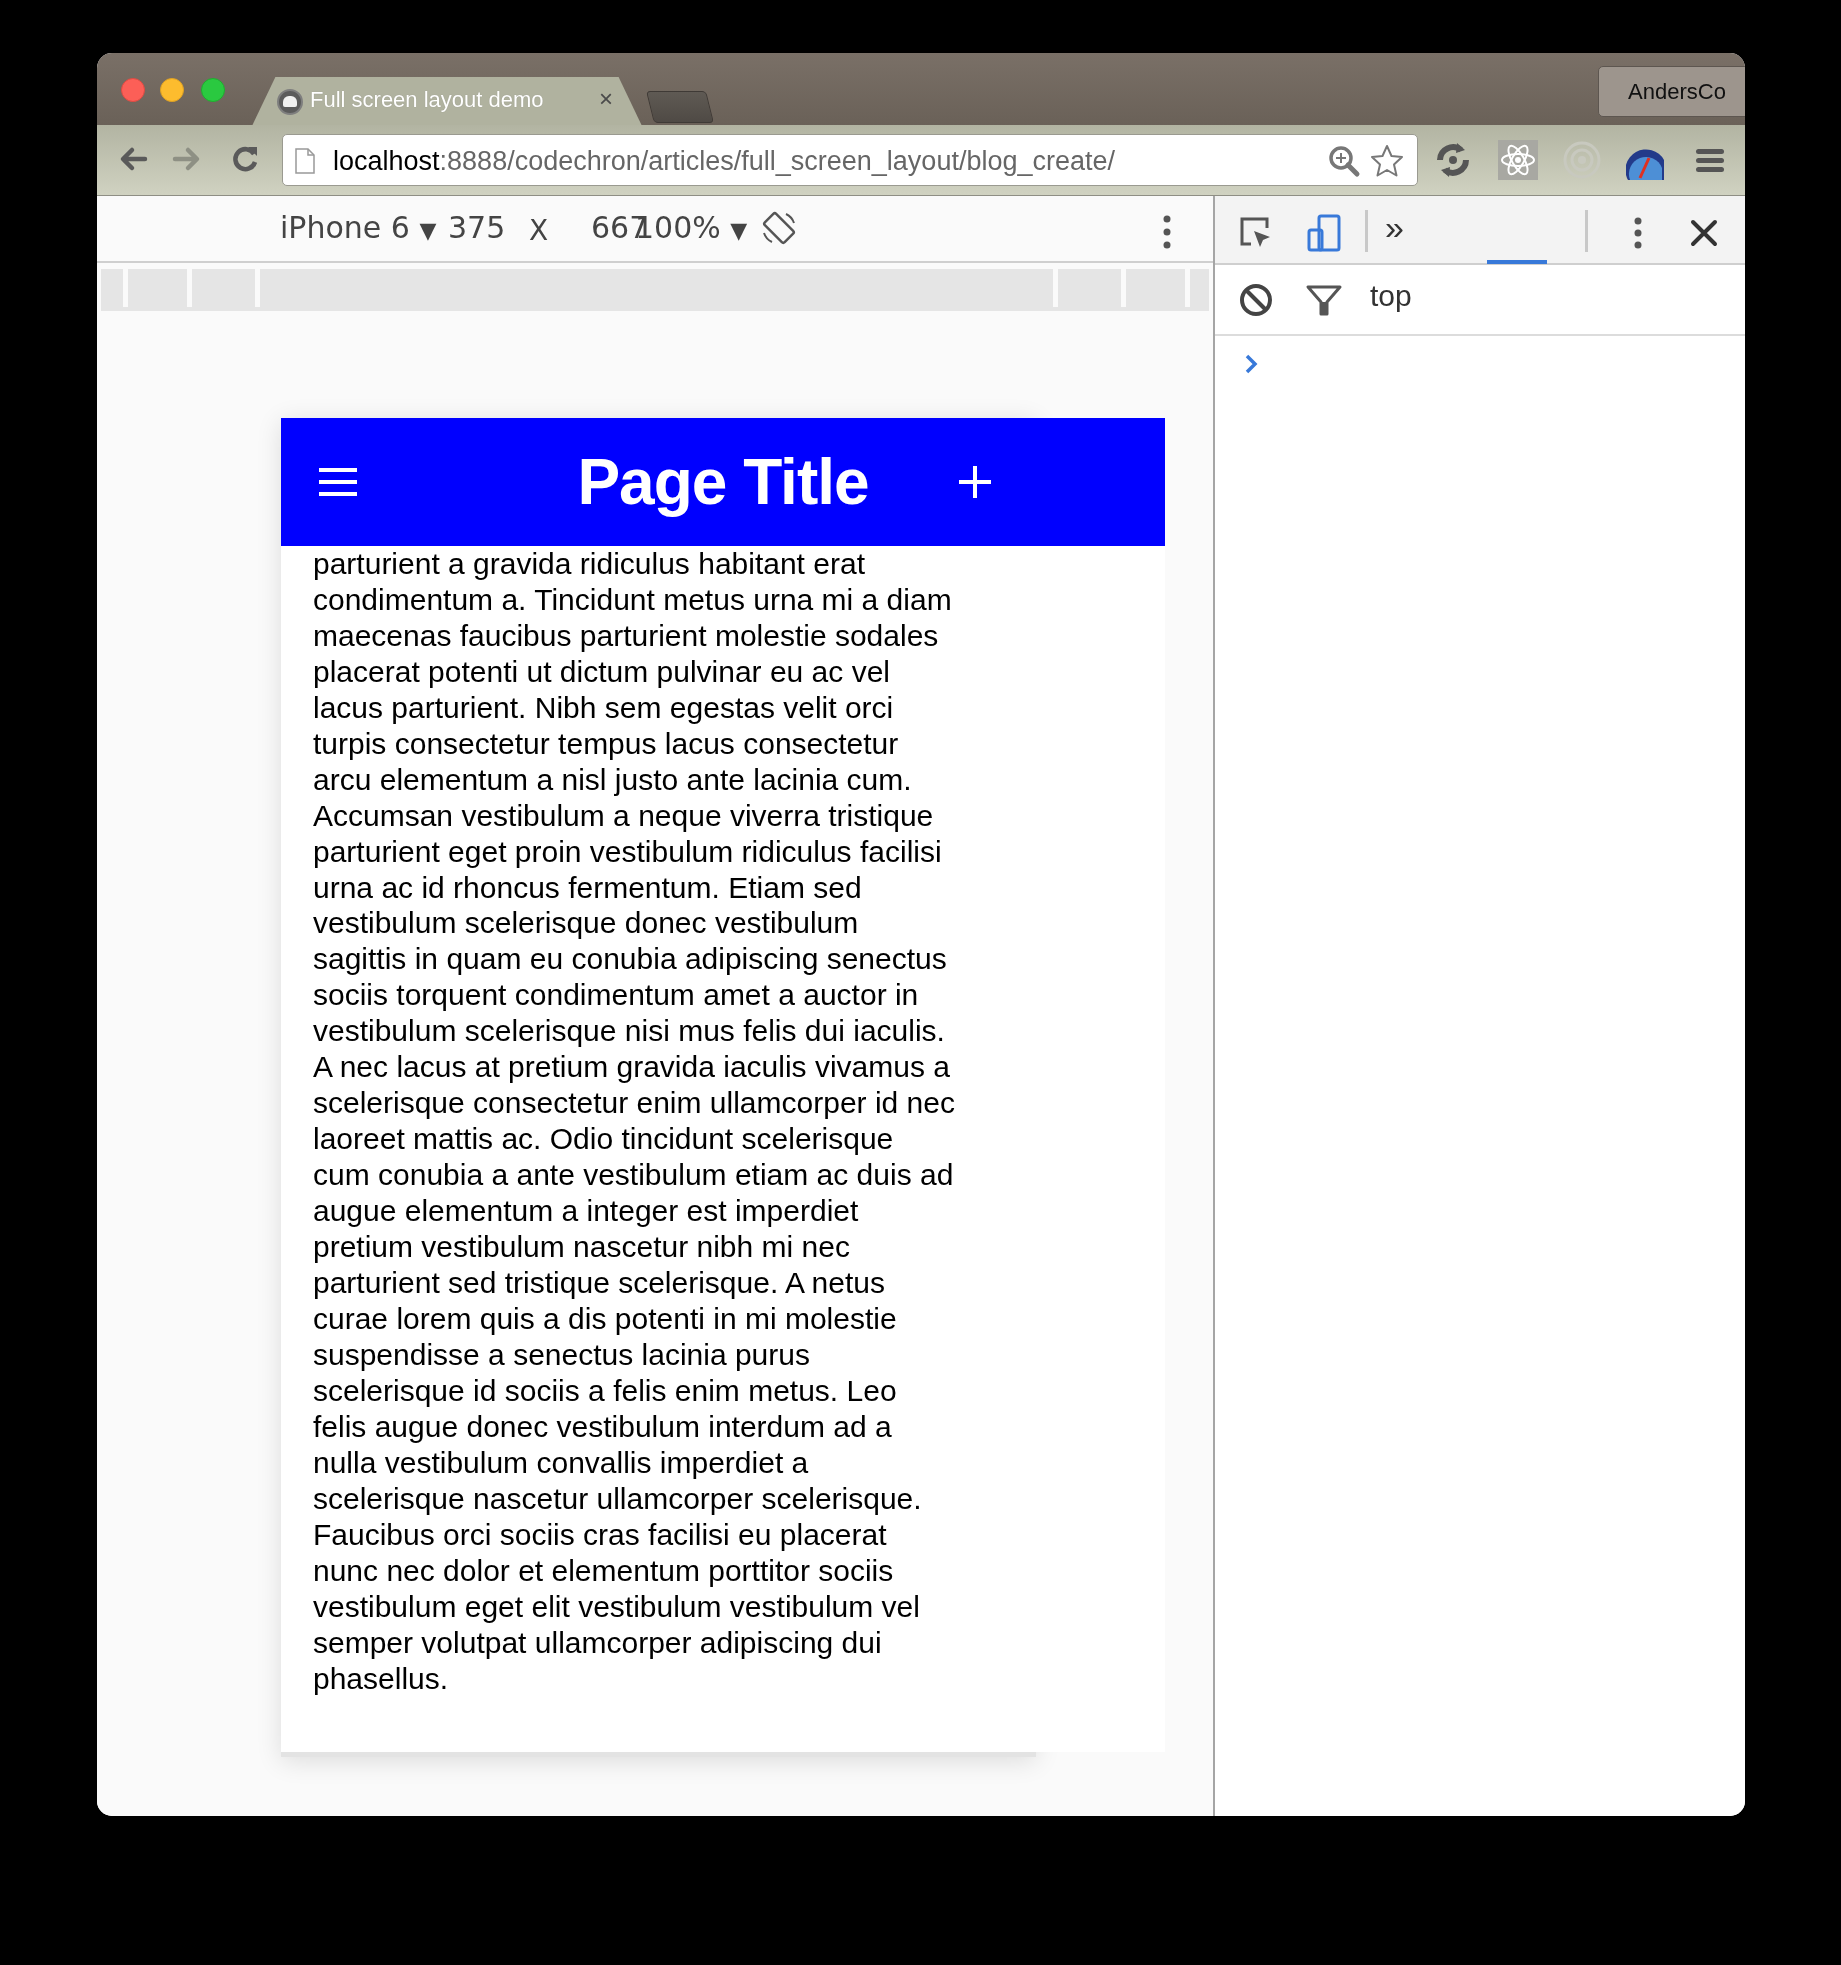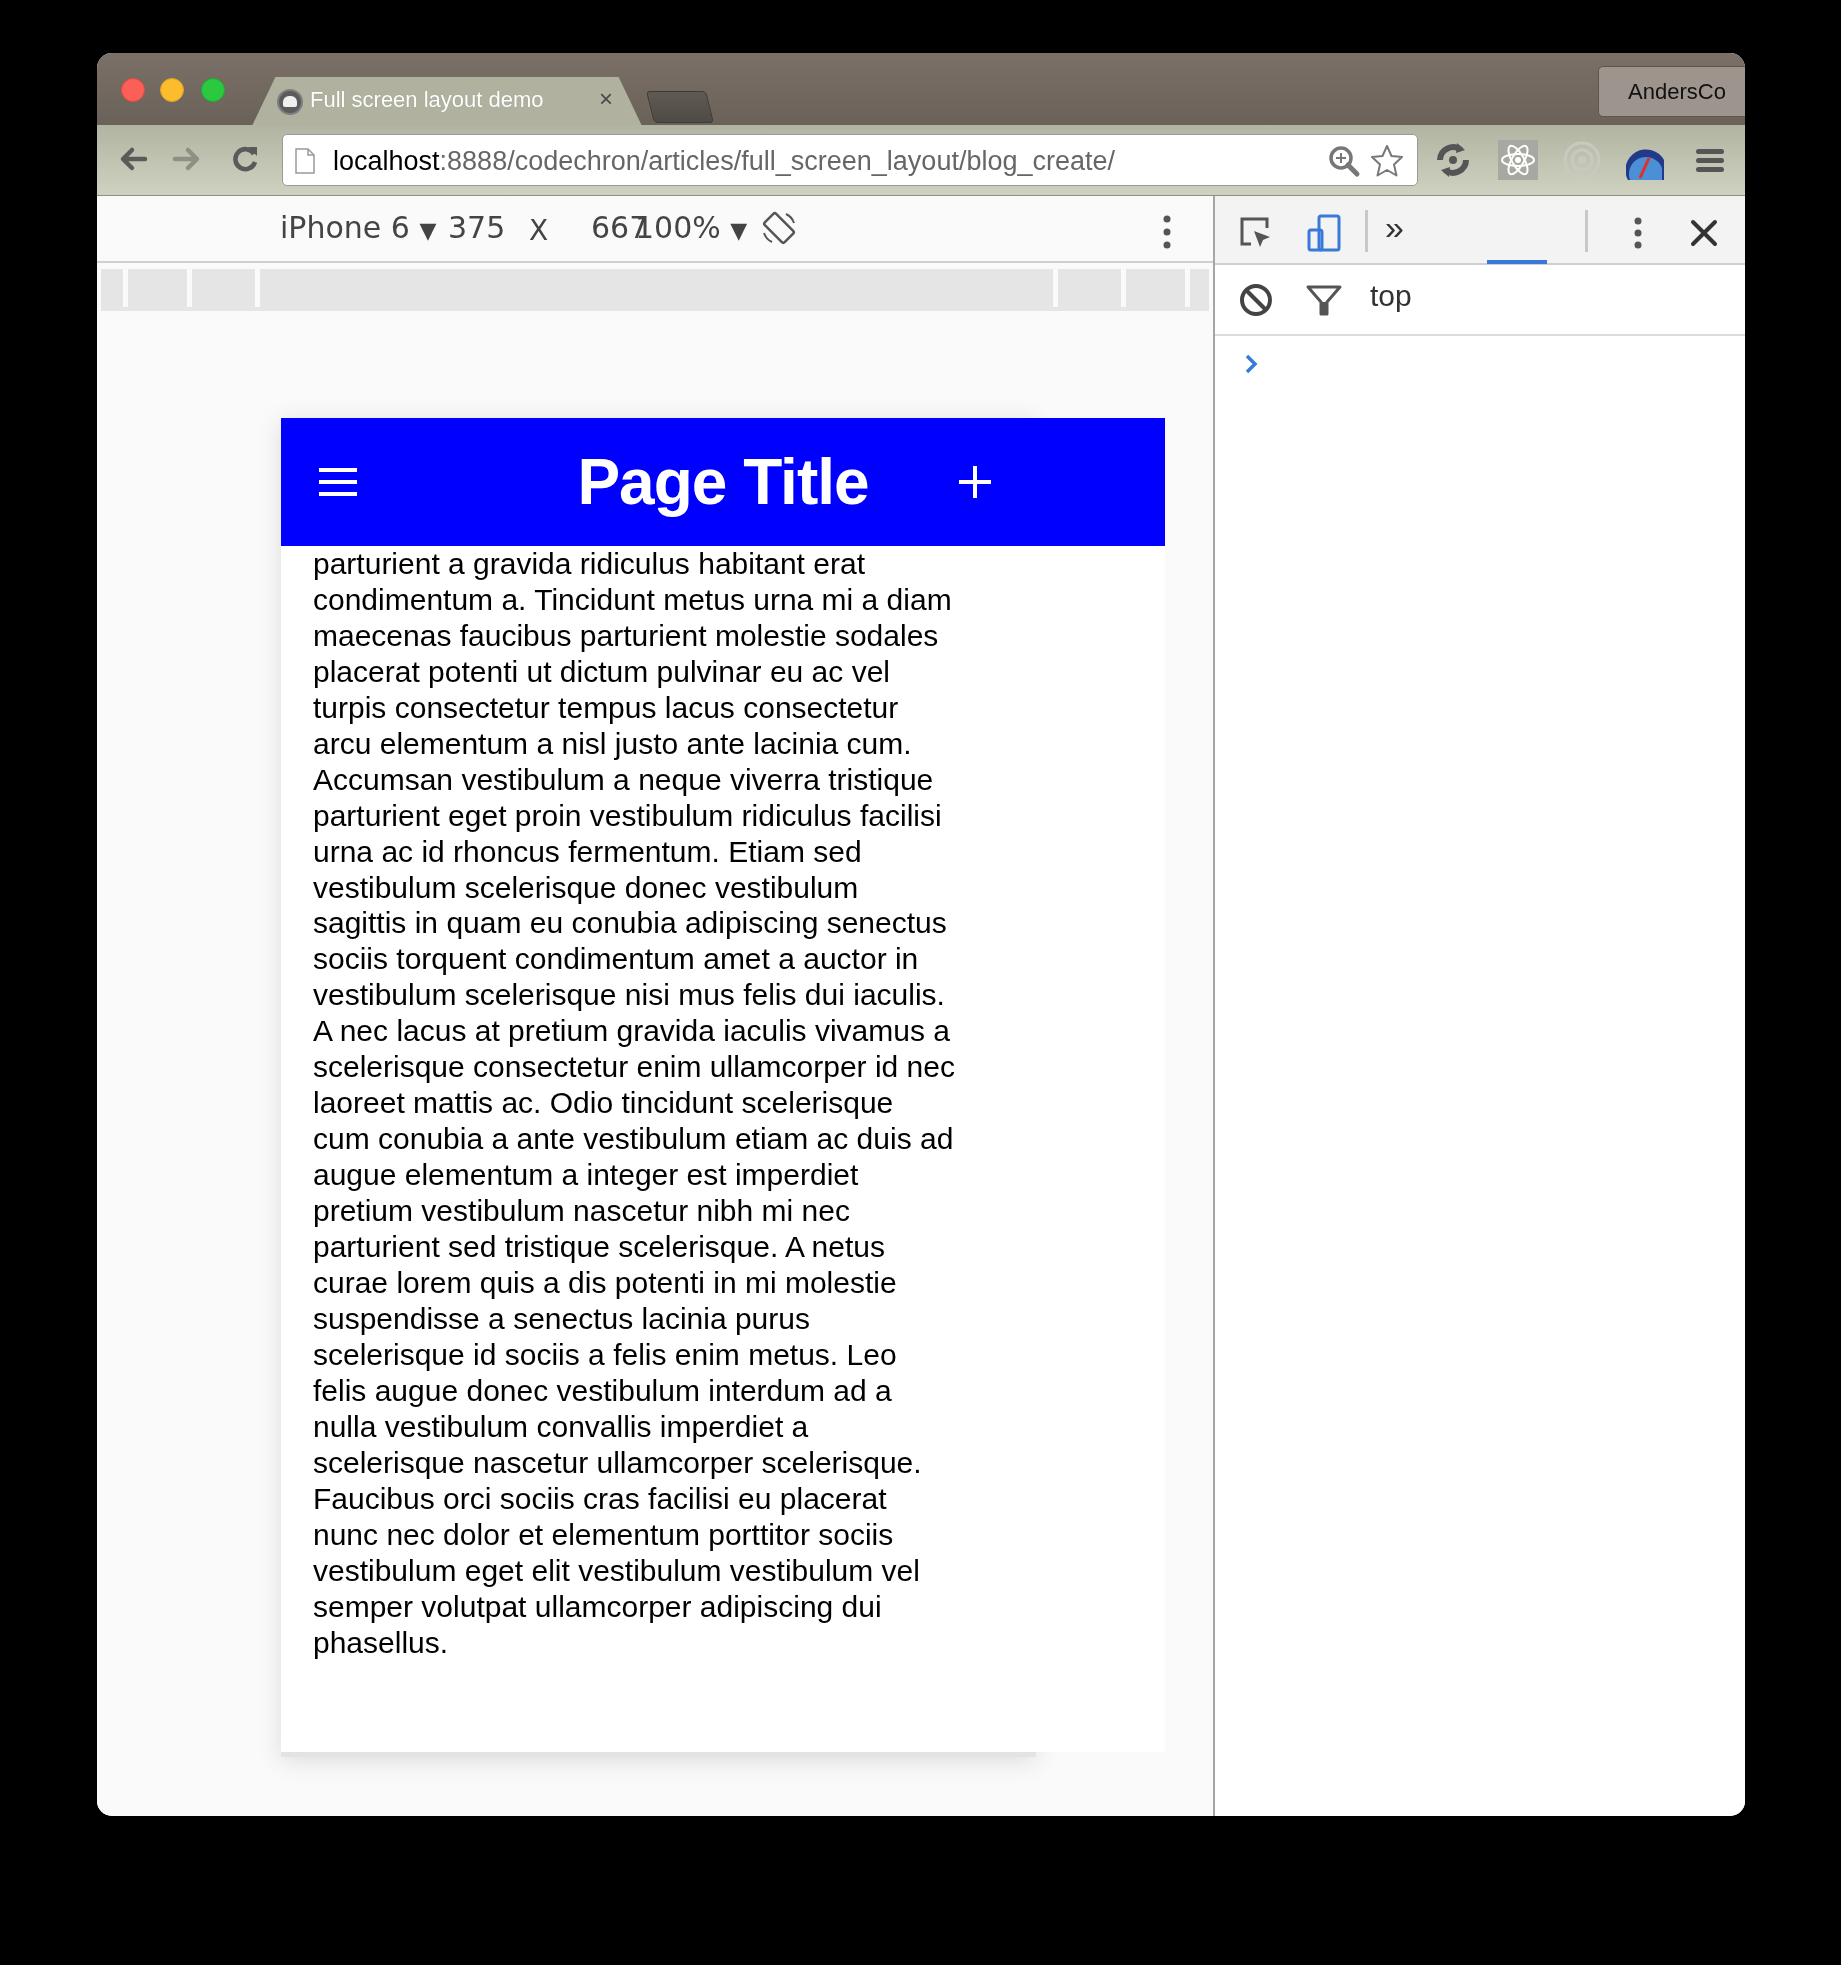--- a/index.html
+++ b/index.html
@@ -208,20 +208,21 @@
           </div>
           <div class="app-title">Page Title</div>
           <div class="add-icon"></div>
         </div>
         <div class="app-body" id="app-body">
             <span class="line">habitasse ligula rutrum euismod quis a</span>
             <span class="line">parturient a gravida ridiculus habitant erat</span>
             <span class="line">condimentum a. Tincidunt metus urna mi a diam</span>
             <span class="line">maecenas faucibus parturient molestie sodales</span>
             <span class="line">placerat potenti ut dictum pulvinar eu ac vel</span>
+            <span class="line">lacus parturient. Nibh sem egestas velit orci</span>
             <span class="line">turpis consectetur tempus lacus consectetur</span>
             <span class="line">arcu elementum a nisl justo ante lacinia cum.</span>
             <span class="line">Accumsan vestibulum a neque viverra tristique</span>
             <span class="line">parturient eget proin vestibulum ridiculus facilisi</span>
             <span class="line">urna ac id rhoncus fermentum. Etiam sed</span>
             <span class="line">vestibulum scelerisque donec vestibulum</span>
             <span class="line">sagittis in quam eu conubia adipiscing senectus</span>
             <span class="line">sociis torquent condimentum amet a auctor in</span>
             <span class="line">vestibulum scelerisque nisi mus felis dui iaculis.</span>
             <span class="line">A nec lacus at pretium gravida iaculis vivamus a</span>

